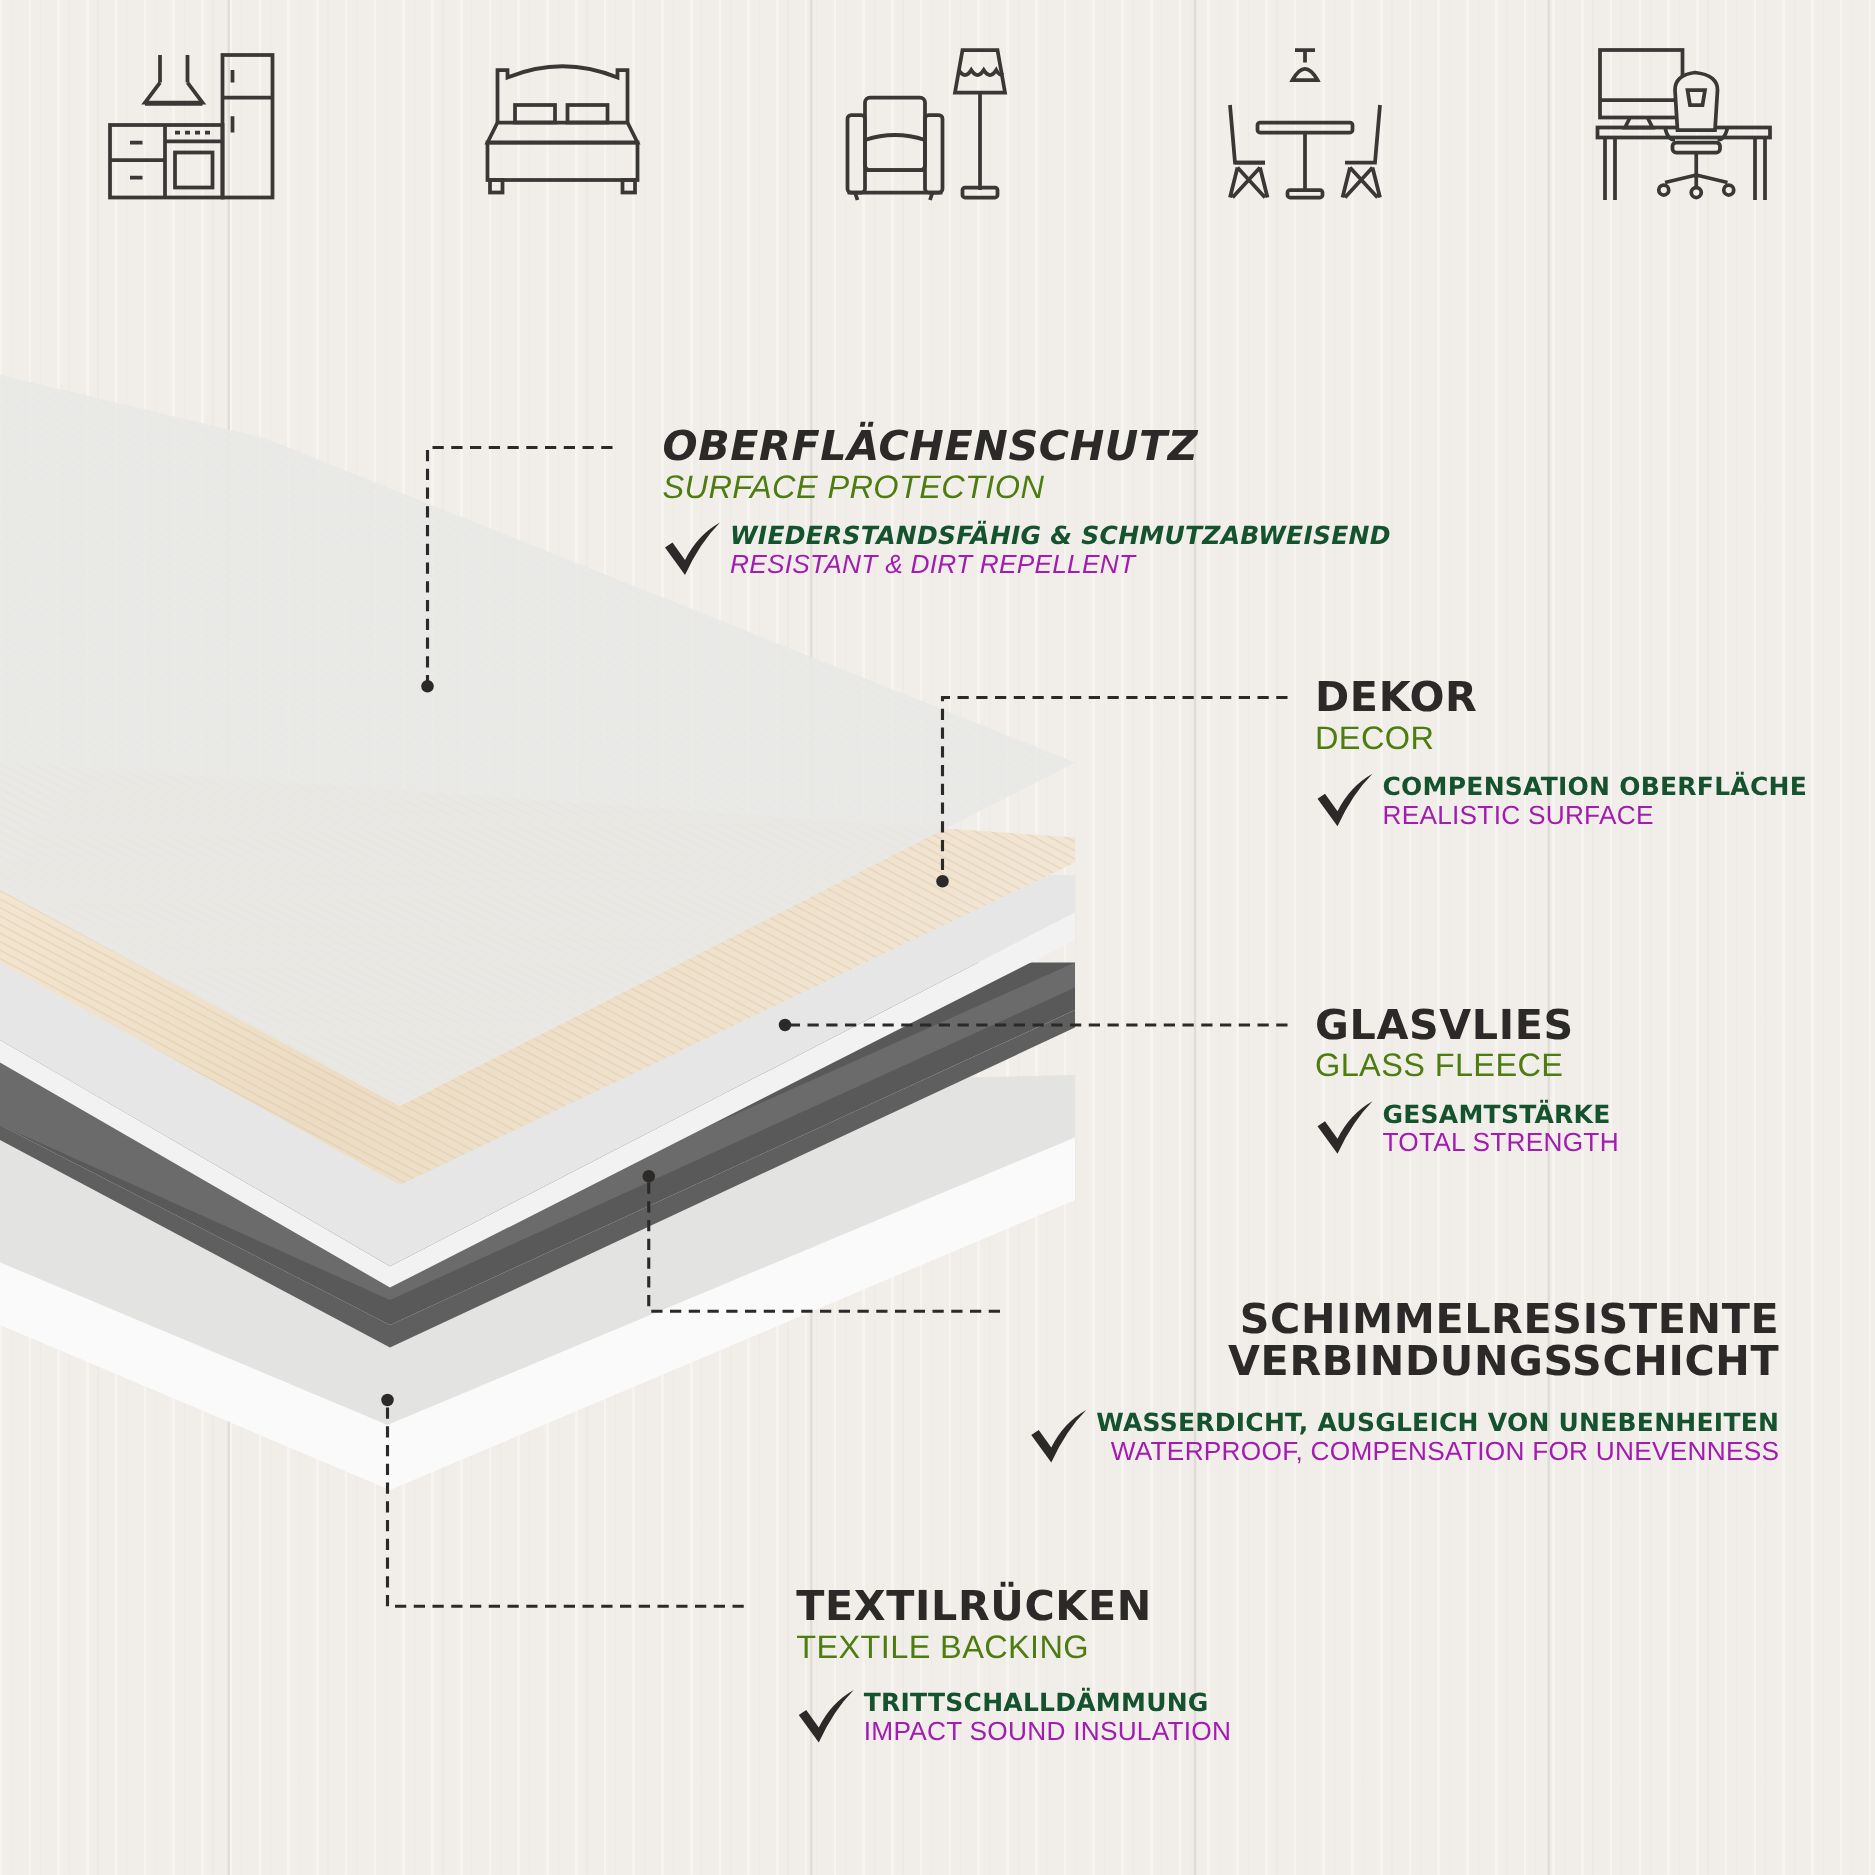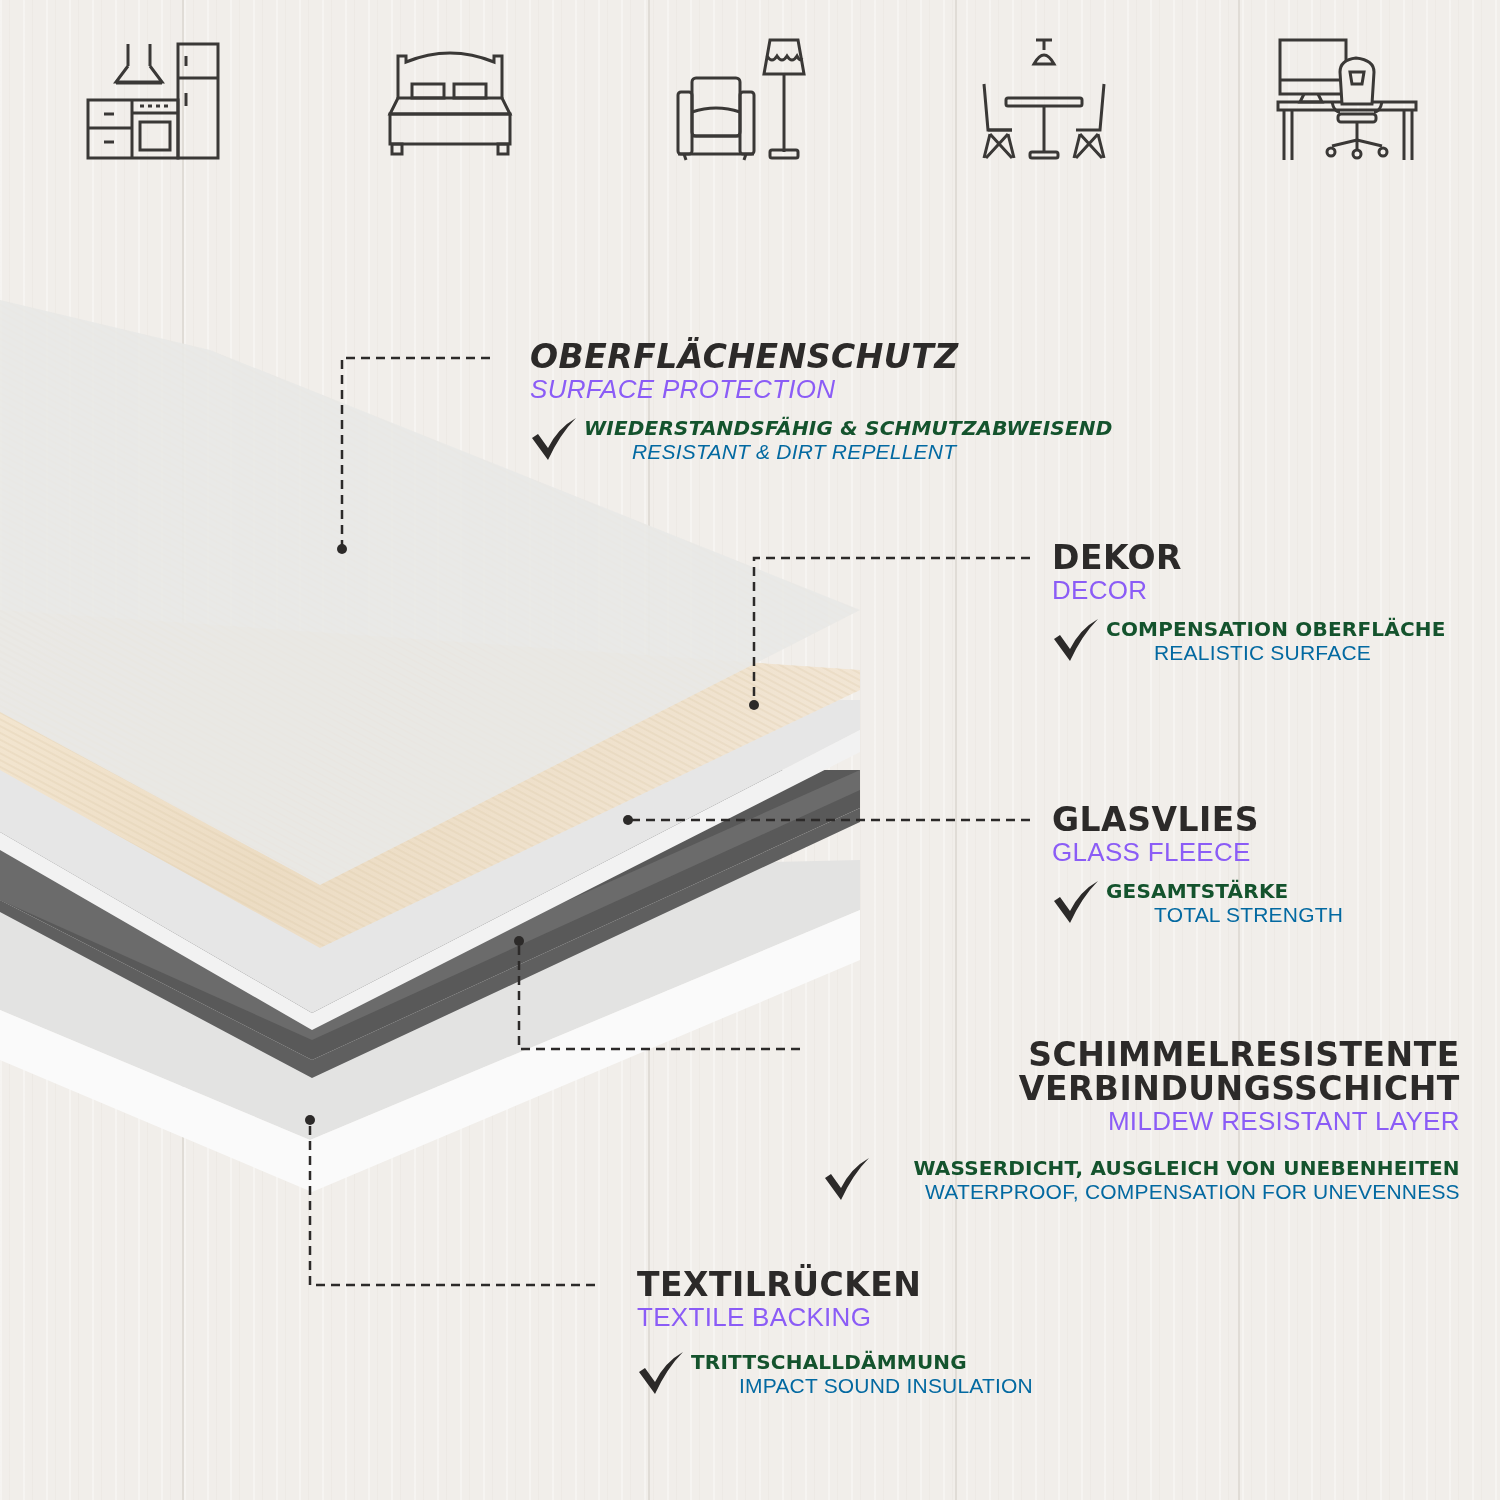--- a/index.html
+++ b/index.html
@@ -15,29 +15,29 @@
   .icon { position:absolute; }
   .icon svg { display:block; }
   .layers { position:absolute; left:0; top:0; }
   .leader { position:absolute; left:0; top:0; pointer-events:none; }
   .label { position:absolute; }
   .label .title {
     font-family:"DejaVu Sans", sans-serif; font-weight:bold;
     font-size:33px; letter-spacing:0.5px; line-height:34px; color:#2c2a29;
   }
   .label .sub {
-    font-family:"Liberation Sans", sans-serif; font-size:26px; line-height:30px; color:#8b5cf6; letter-spacing:0.3px;
+    font-family:"Liberation Sans", sans-serif; font-size:26px; line-height:30px; color:#4d7c0f; letter-spacing:0.3px;
   }
   .feat { position:relative; margin-top:12px; padding-left:54px; }
   .feat .check { position:absolute; left:0; top:0; width:48px; height:46px; }
   .feat .ftitle {
     font-family:"DejaVu Sans", sans-serif; font-weight:bold; font-size:20px; line-height:24px; color:#14532d; letter-spacing:0.2px;
   }
   .feat .fsub {
-    font-family:"Liberation Sans", sans-serif; font-size:21px; line-height:24px; color:#0369a1; letter-spacing:0.2px;margin-left:48px;
+    font-family:"Liberation Sans", sans-serif; font-size:21px; line-height:24px; color:#a21caf; letter-spacing:0.2px;
   }
 </style>
 </head>
 <body>
 
 <div class="plank-seam" style="left:648px;top:0;height:1500px;"></div>
 <div class="plank-seam" style="left:1238px;top:0;height:1500px;"></div>
 <div class="plank-seam" style="left:182px;top:0;height:1500px;"></div>
 <div class="plank-seam" style="left:955px;top:0;height:1500px;"></div>
 
@@ -219,21 +219,20 @@
         <path d="M2 22 L8 18 L18 32 Q28 12 46 2 Q30 18 18 44 Z" fill="#2c2a29"></path>
       </svg>
     <div class="ftitle">GESAMTSTÄRKE</div>
     <div class="fsub">TOTAL STRENGTH</div>
   </div>
 </div>
 
 <div class="label" style="left:823px;top:1038px;text-align:right;">
   <div class="title">SCHIMMELRESISTENTE</div>
   <div class="title">VERBINDUNGSSCHICHT</div>
-  <div class="sub">MILDEW RESISTANT LAYER</div>
   <div class="feat" style="margin-top:20px;">
     <svg class="check" viewBox="0 0 48 46">
         <path d="M2 22 L8 18 L18 32 Q28 12 46 2 Q30 18 18 44 Z" fill="#2c2a29"></path>
       </svg>
     <div class="ftitle">WASSERDICHT, AUSGLEICH VON UNEBENHEITEN</div>
     <div class="fsub">WATERPROOF, COMPENSATION FOR UNEVENNESS</div>
   </div>
 </div>
 
 <div class="label" style="left:637px;top:1268px;">

